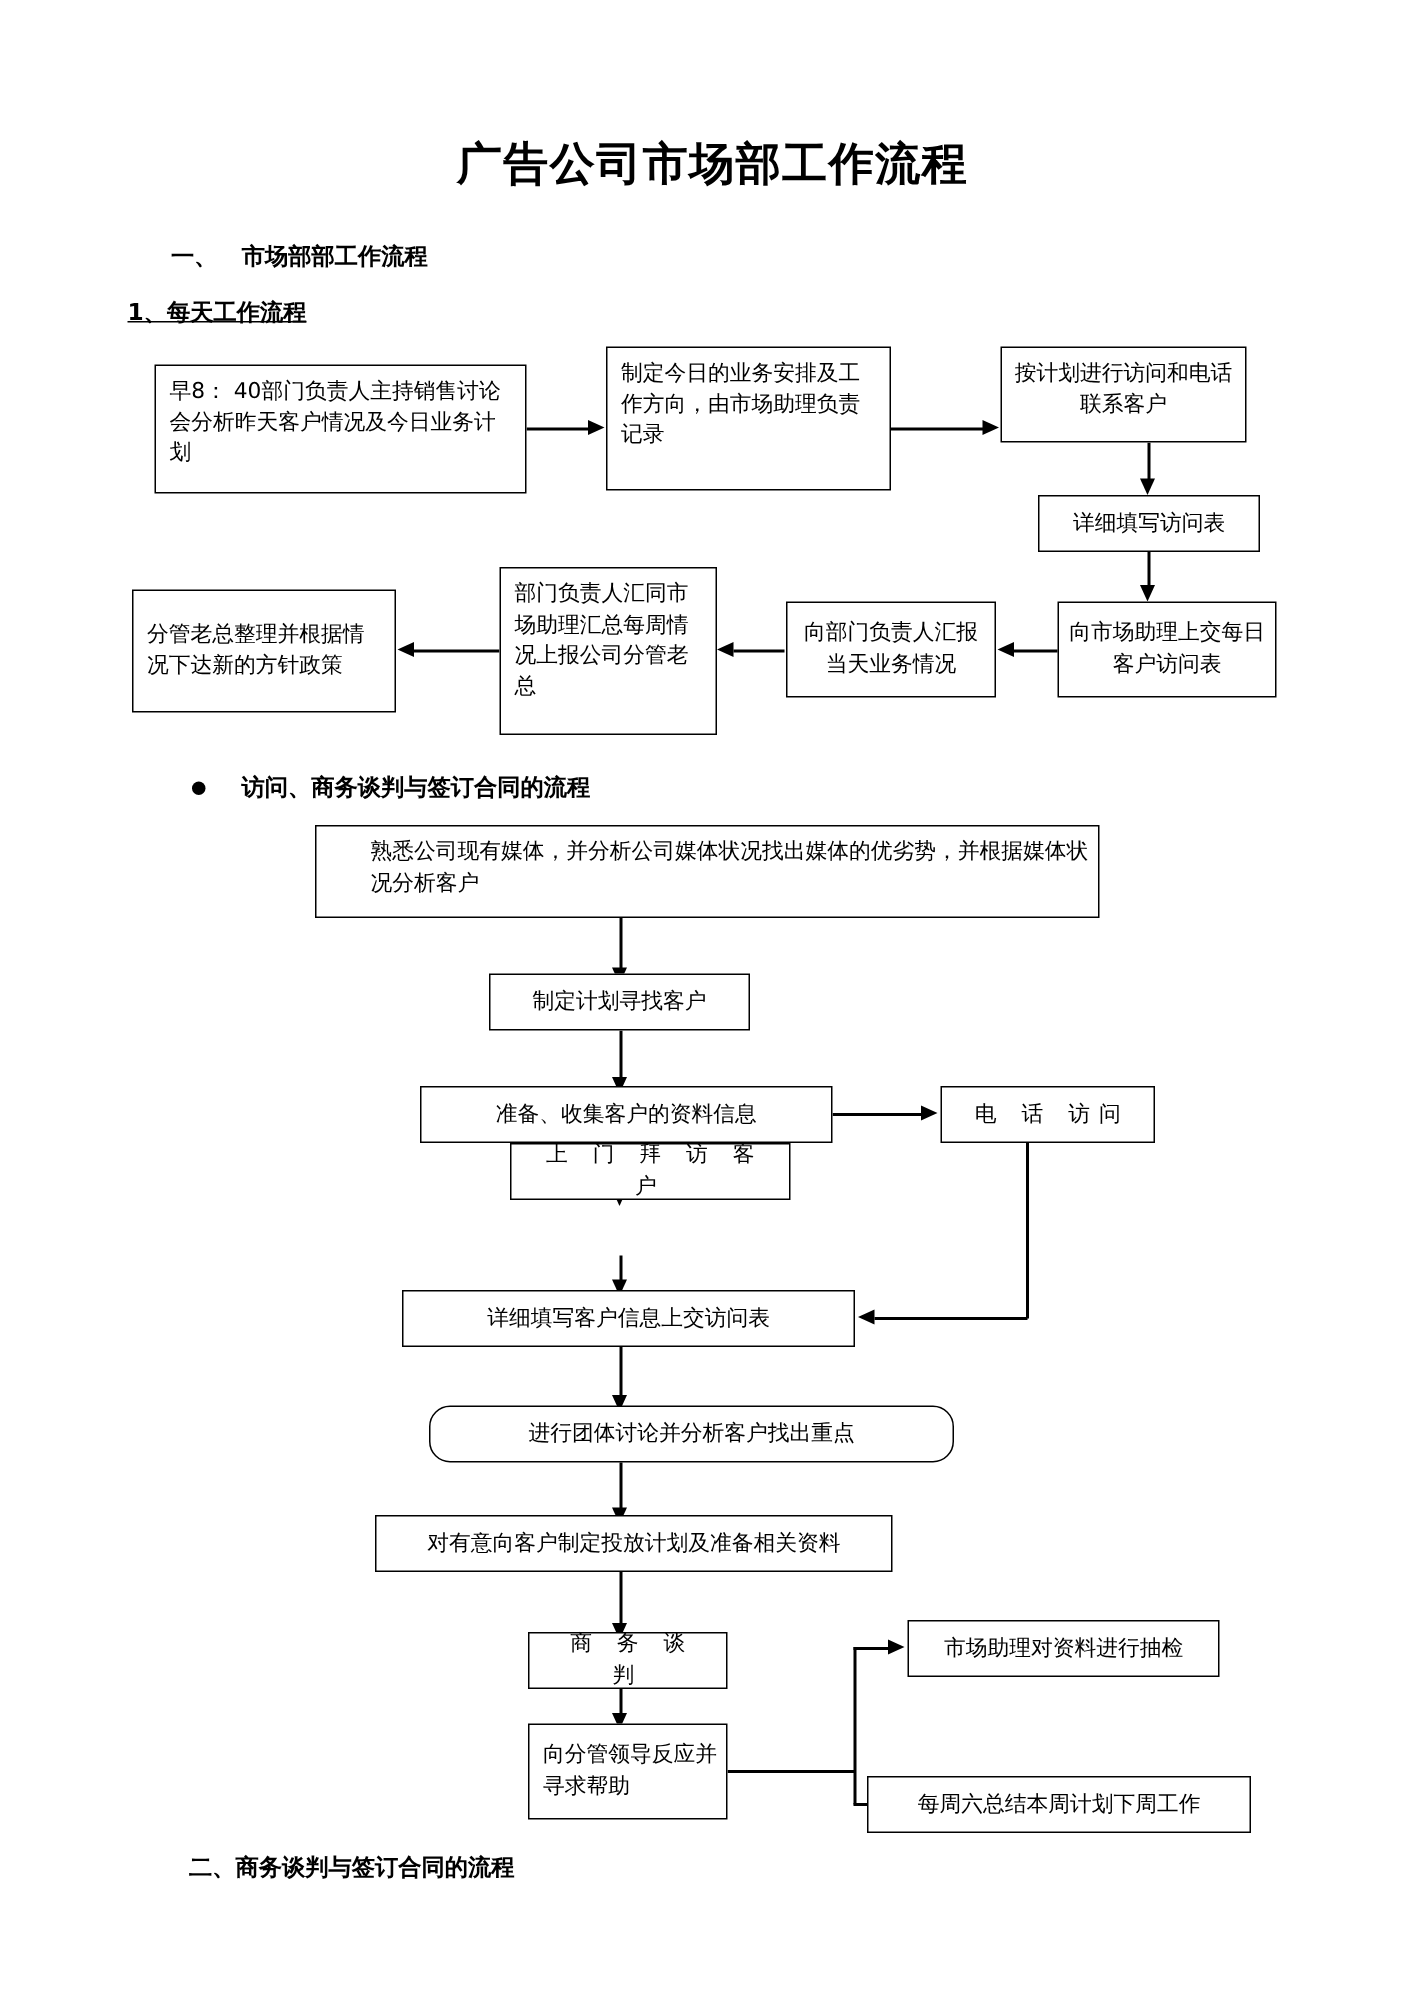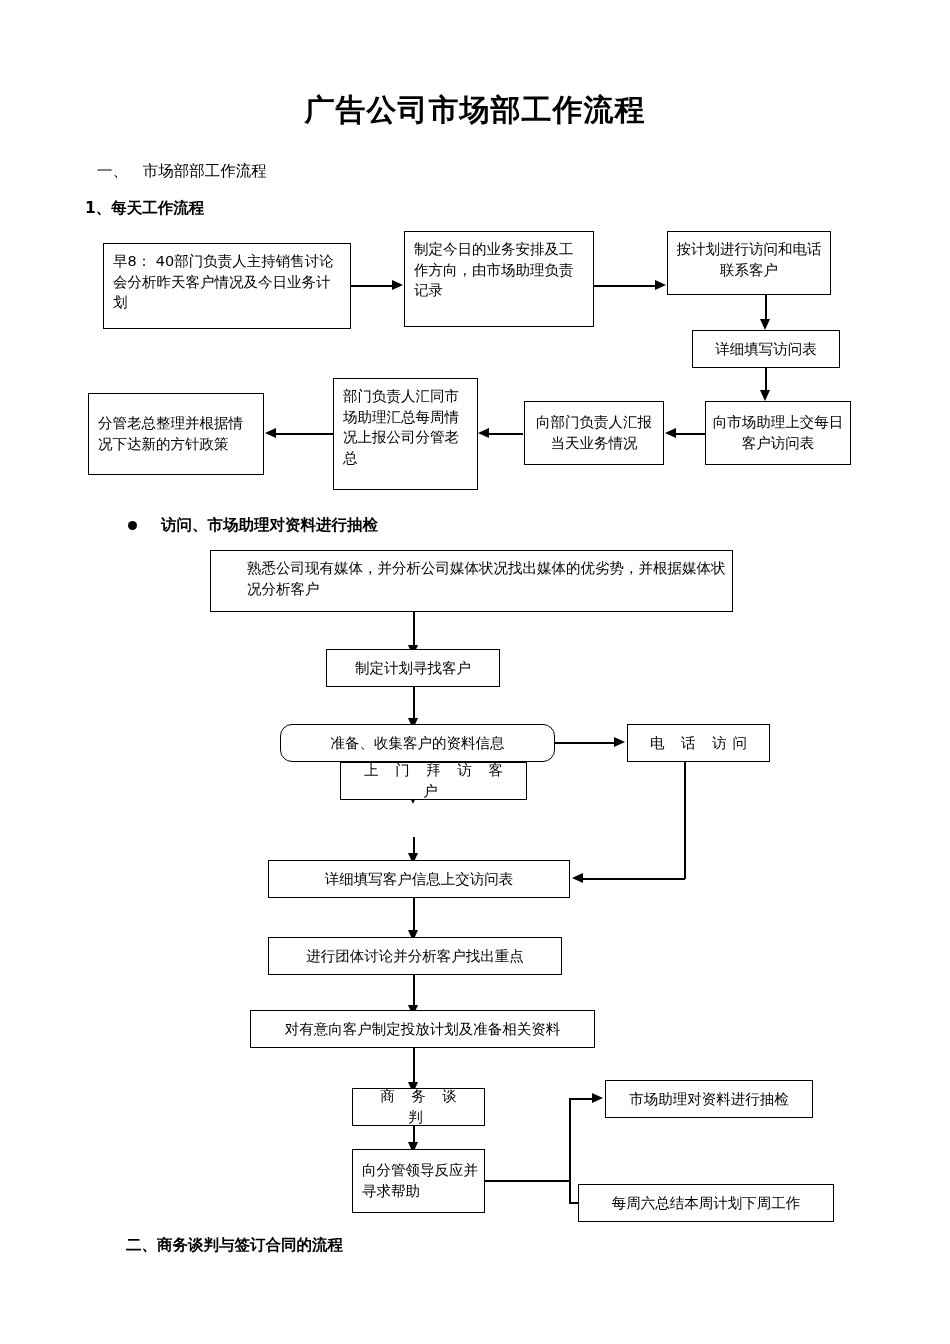--- a/index.html
+++ b/index.html
@@ -26,33 +26,34 @@
     top: 92px;
     width: 950px;
     text-align: center;
     font-size: 30px;
     font-weight: bold;
     letter-spacing: 1px;
     line-height: 1.2;
   }
   .heading-1 {
     position: absolute;
-    left: 97px;
+    left: 114px;
     top: 161px;
     font-size: 15.5px;
-    font-weight: normal;
+    font-weight: bold;
     white-space: pre;
   }
   .heading-2 {
     position: absolute;
     left: 85px;
     top: 198px;
     font-size: 15.5px;
     font-weight: bold;
     white-space: pre;
+    text-decoration: underline;
   }
   .bullet-heading {
     position: absolute;
     left: 128px;
     top: 515px;
     font-size: 15.5px;
     font-weight: bold;
     white-space: pre;
     display: flex;
     align-items: center;
@@ -189,40 +190,40 @@
     <div class="box left" style="left:88px; top:393px; width:176px; height:82px;">
       <span class="txt">分管老总整理并根据情况下达新的方针政策</span>
     </div>
 
     <div class="ln h" style="left:276px; top:433px; width:57px;"></div>
     <div class="arrow left" style="left:265px; top:428px;"></div>
   </div>
 
   <div class="bullet-heading">
     <span class="bullet-dot"></span>
-    <span>访问、市场助理对资料进行抽检</span>
+    <span>访问、商务谈判与签订合同的流程</span>
   </div>
 
   <div>
 
     <div class="box left topalign" style="left:210px; top:550px; width:523px; height:62px;padding-left:27px;">
       <span class="txt">熟悉公司现有媒体，并分析公司媒体状况找出媒体的优劣势，并根据媒体状况分析客户</span>
     </div>
 
     <div class="ln v" style="left:413px; top:612px; height:35px;"></div>
     <div class="arrow down" style="left:408px; top:645px;"></div>
 
     <div class="box center" style="left:326px; top:649px; width:174px; height:38px;">
       <span class="txt">制定计划寻找客户</span>
     </div>
 
     <div class="ln v" style="left:413px; top:687px; height:33px;"></div>
     <div class="arrow down" style="left:408px; top:718px;"></div>
 
-    <div class="box center" style="left:280px; top:724px; width:275px; height:38px;border-radius:12px;">
+    <div class="box center" style="left:280px; top:724px; width:275px; height:38px;">
       <span class="txt">准备、收集客户的资料信息</span>
     </div>
 
     <div class="ln h" style="left:555px; top:742px; width:60px;"></div>
     <div class="arrow right" style="left:614px; top:737px;"></div>
 
     <div class="box center spaced" style="left:627px; top:724px; width:143px; height:38px;">
       <span class="txt">电 话 访问</span>
     </div>
 
@@ -240,21 +241,21 @@
       <span class="txt">详细填写客户信息上交访问表</span>
     </div>
 
     <div class="ln v" style="left:684px; top:762px; height:117px;"></div>
     <div class="ln h" style="left:583px; top:878px; width:102px;"></div>
     <div class="arrow left" style="left:572px; top:873px;"></div>
 
     <div class="ln v" style="left:413px; top:898px; height:34px;"></div>
     <div class="arrow down" style="left:408px; top:930px;"></div>
 
-    <div class="box center" style="left:268px; top:937px; width:294px; height:38px;">
+    <div class="box center" style="left:286px; top:937px; width:350px; height:38px;border-radius:14px;">
       <span class="txt">进行团体讨论并分析客户找出重点</span>
     </div>
 
     <div class="ln v" style="left:413px; top:975px; height:32px;"></div>
     <div class="arrow down" style="left:408px; top:1005px;"></div>
 
     <div class="box center" style="left:250px; top:1010px; width:345px; height:38px;">
       <span class="txt">对有意向客户制定投放计划及准备相关资料</span>
     </div>
 

